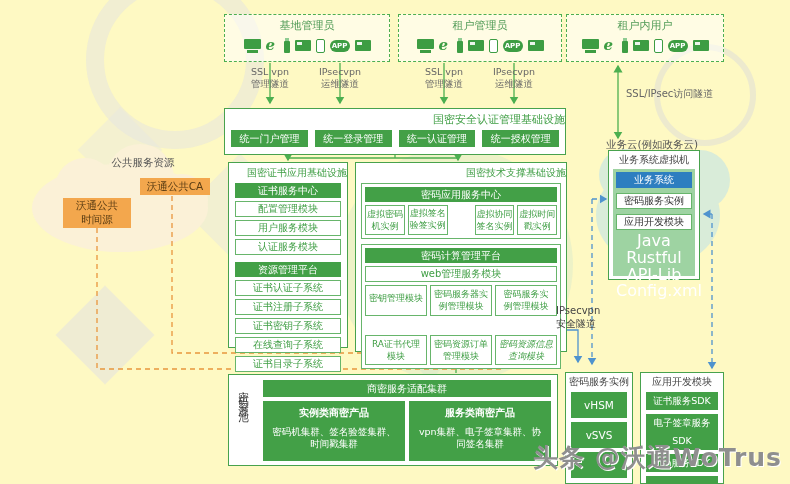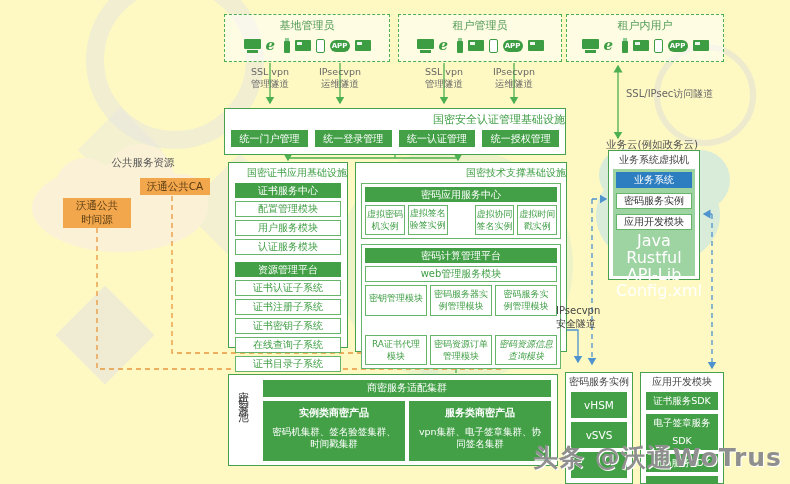--- a/index.html
+++ b/index.html
@@ -255,21 +255,21 @@
       </div>
     </div>
   </div>
 
   <div class="abs pre" style="left:556px; top:304px; width:64px; font-size:10px; color:#444; line-height:1.3; z-index:5;">IPsecvpn
 安全隧道</div>
 
   <div class="abs gbox" style="left:228px; top:374px; width:330px; height:92px; z-index:5;">
     <div class="abs vlabel" style="left:8px; top:8px; height:78px;">密码资源池</div>
     <div style="margin:5px 6px 0 34px;">
-      <div class="gsolid" style="font-size:10px; line-height:17px;font-family:Liberation Mono, monospace;">商密服务适配集群</div>
+      <div class="gsolid" style="font-size:10px; line-height:17px;">商密服务适配集群</div>
       <div style="display:flex; gap:4px; margin-top:4px;">
         <div class="gsolid" style="flex:1; height:60px; padding:5px 6px;">
           <div style="font-size:10px; font-weight:bold;">实例类商密产品</div>
           <div style="font-size:9.5px; margin-top:6px; line-height:1.3;">密码机集群、签名验签集群、时间戳集群</div>
         </div>
         <div class="gsolid" style="flex:1; height:60px; padding:5px 6px;">
           <div style="font-size:10px; font-weight:bold;">服务类商密产品</div>
           <div style="font-size:9.5px; margin-top:6px; line-height:1.3;">vpn集群、电子签章集群、协同签名集群</div>
         </div>
       </div>

